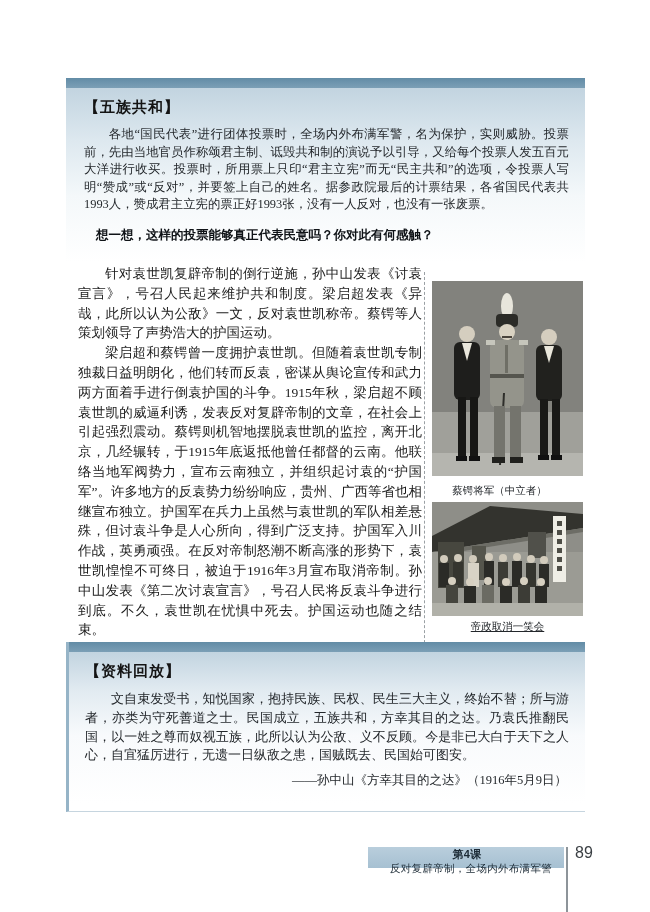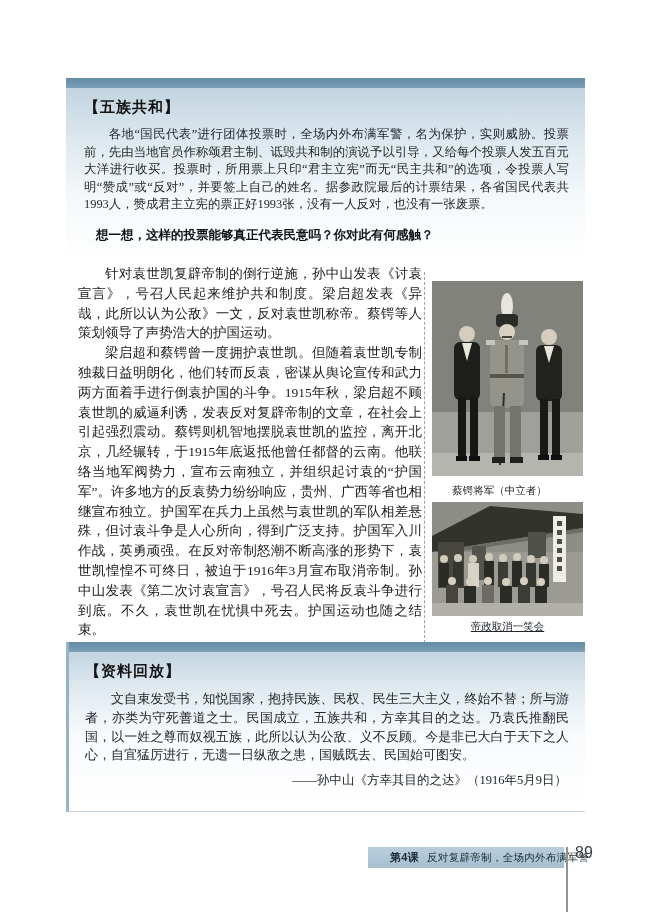--- a/index.html
+++ b/index.html
@@ -34,22 +34,22 @@
   .cap2{left:415px;top:619px;width:185px;text-decoration:underline;}
   
   .archive{top:642px;min-height:170px;box-sizing:border-box;border-left:3px solid #96b4c7;border-bottom:1px solid #c6d5df;}
   .archive .inner{background:linear-gradient(180deg,#c2d4e0 0%,#e2ebf1 26%,#f8fafc 55%,#ffffff 100%);padding:6px 16px 14px 16px;}
   .archive-text{font-size:13px;line-height:18.8px;color:#23272b;text-align:justify;text-indent:2em;}
   .archive-source{font-size:12.5px;color:#23272b;text-align:right;margin-top:7px;padding-right:2px;}
   
   .footer-bar{
     position:absolute;left:368px;top:847px;width:196px;height:21px;
     background:linear-gradient(180deg,#b9cedc 0%,#a6c0d2 100%);
-    display:flex;align-items:center;padding-left:22px;box-sizing:border-box;
-    font-size:10.5px;color:#1b2a35;white-space:nowrap;letter-spacing:0.3px;
+    display:flex;align-items:center;padding-left:10px;box-sizing:border-box;
+    font-size:10.5px;color:#1b2a35;white-space:nowrap;letter-spacing:0.3px;flex-direction:column;
   }
   .lesson-label{font-weight:bold;font-size:11px;margin-right:8px;}
   .footer-line{position:absolute;left:566px;top:847px;width:2px;height:65px;background:#8d9499;}
   .page-number{position:absolute;left:575px;top:844px;font-size:16px;color:#3a3f43;}
 </style>
 </head>
 <body>
 
 <div class="page">
 

